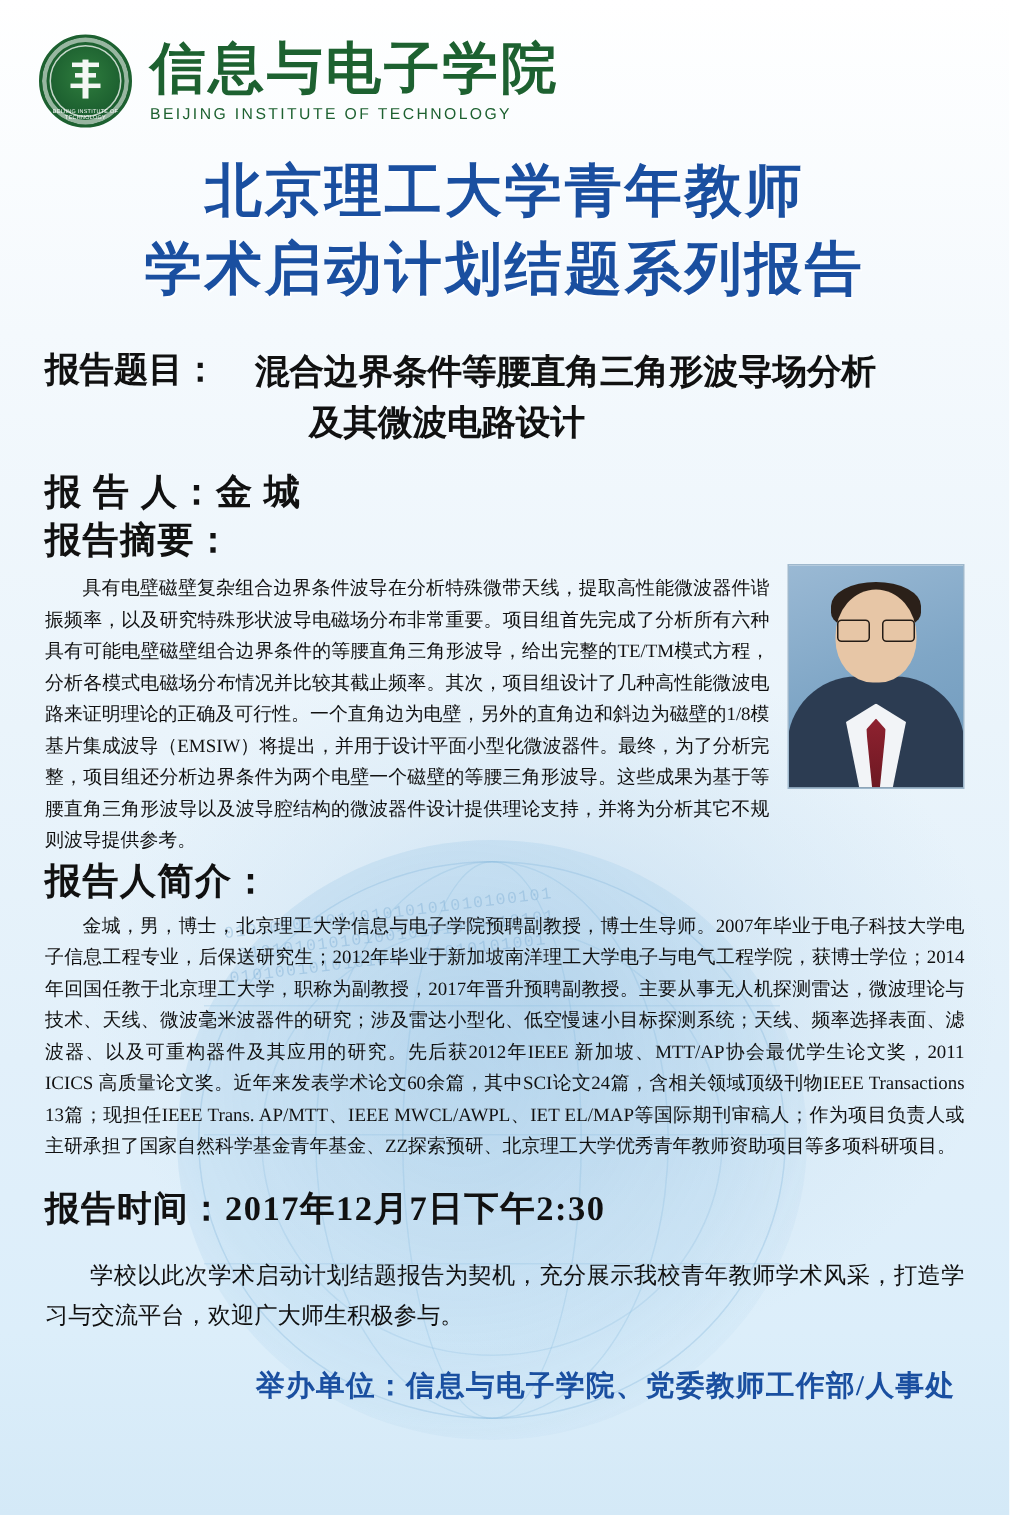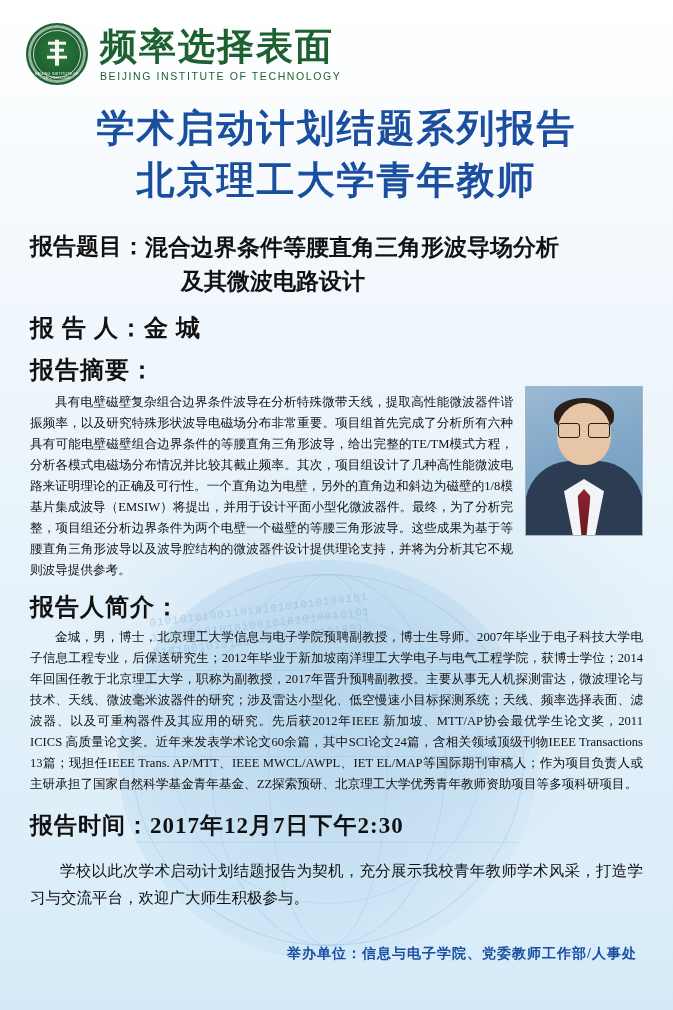--- a/index.html
+++ b/index.html
@@ -148,20 +148,21 @@
     margin-top: 6px;
     text-shadow: 1px 1px 0 rgba(255,255,255,0.8);
   }
 
   .content { position: relative; padding: 0 30px; }
 
   .topic-row {
     margin-top: 24px;
     display: flex;
     align-items: flex-start;
+    gap: 25px;
   }
   .topic-label {
     font-family: "Liberation Serif", serif;
     font-weight: bold;
     font-size: 23px;
     color: #111;
     white-space: nowrap;
     line-height: 34px;
   }
   .topic-value {
@@ -180,21 +181,20 @@
     font-size: 24px;
     color: #111;
     letter-spacing: 1px;
   }
 
   .sec-head {
     font-family: "Liberation Serif", serif;
     font-weight: bold;
     font-size: 24px;
     color: #111;
-    margin-top: 10px;
     letter-spacing: 1px;
   }
 
   .abstract {
     margin-top: 6px;
     font-family: "Liberation Serif", serif;
     font-size: 12.6px;
     line-height: 21px;
     color: #111;
     text-align: justify;
@@ -276,26 +276,26 @@
     margin-top: 14px;
     font-family: "Liberation Serif", serif;
     font-size: 15.5px;
     line-height: 27px;
     color: #111;
     text-align: justify;
     text-indent: 30px;
   }
 
   .organizer {
-    margin-top: 34px;
+    margin-top: 20px;
     text-align: right;
     padding-right: 6px;
     font-family: "Liberation Serif", serif;
     font-weight: bold;
-    font-size: 14px;
+    font-size: 19px;
     color: #1a4fa0;
     letter-spacing: 1px;
   }
 </style>
 </head>
 <body>
 
 <div class="poster">
 
   <div class="globe">
@@ -311,29 +311,29 @@
     <div>0101001010101010101010101001</div>
   </div>
 
   <div class="logo-band">
     <div class="seal">
       <div class="ring"></div>
       <div class="tower"></div>
       <div class="seal-text">BEIJING INSTITUTE OF TECHNOLOGY</div>
     </div>
     <div class="logo-text">
-      <div class="logo-cn">频率选择表面</div>
+      <div class="logo-cn">信息与电子学院</div>
       <div class="logo-en">BEIJING INSTITUTE OF TECHNOLOGY</div>
     </div>
     <div class="band-rule"></div>
   </div>
 
   <div class="main-title">
+    <div>北京理工大学青年教师</div>
     <div>学术启动计划结题系列报告</div>
-    <div>北京理工大学青年教师</div>
   </div>
 
   <div class="content">
 
     <div class="topic-row">
       <div class="topic-label">报告题目：</div>
       <div class="topic-value">
         <span>混合边界条件等腰直角三角形波导场分析</span>
         <span class="line2">及其微波电路设计</span>
       </div>

